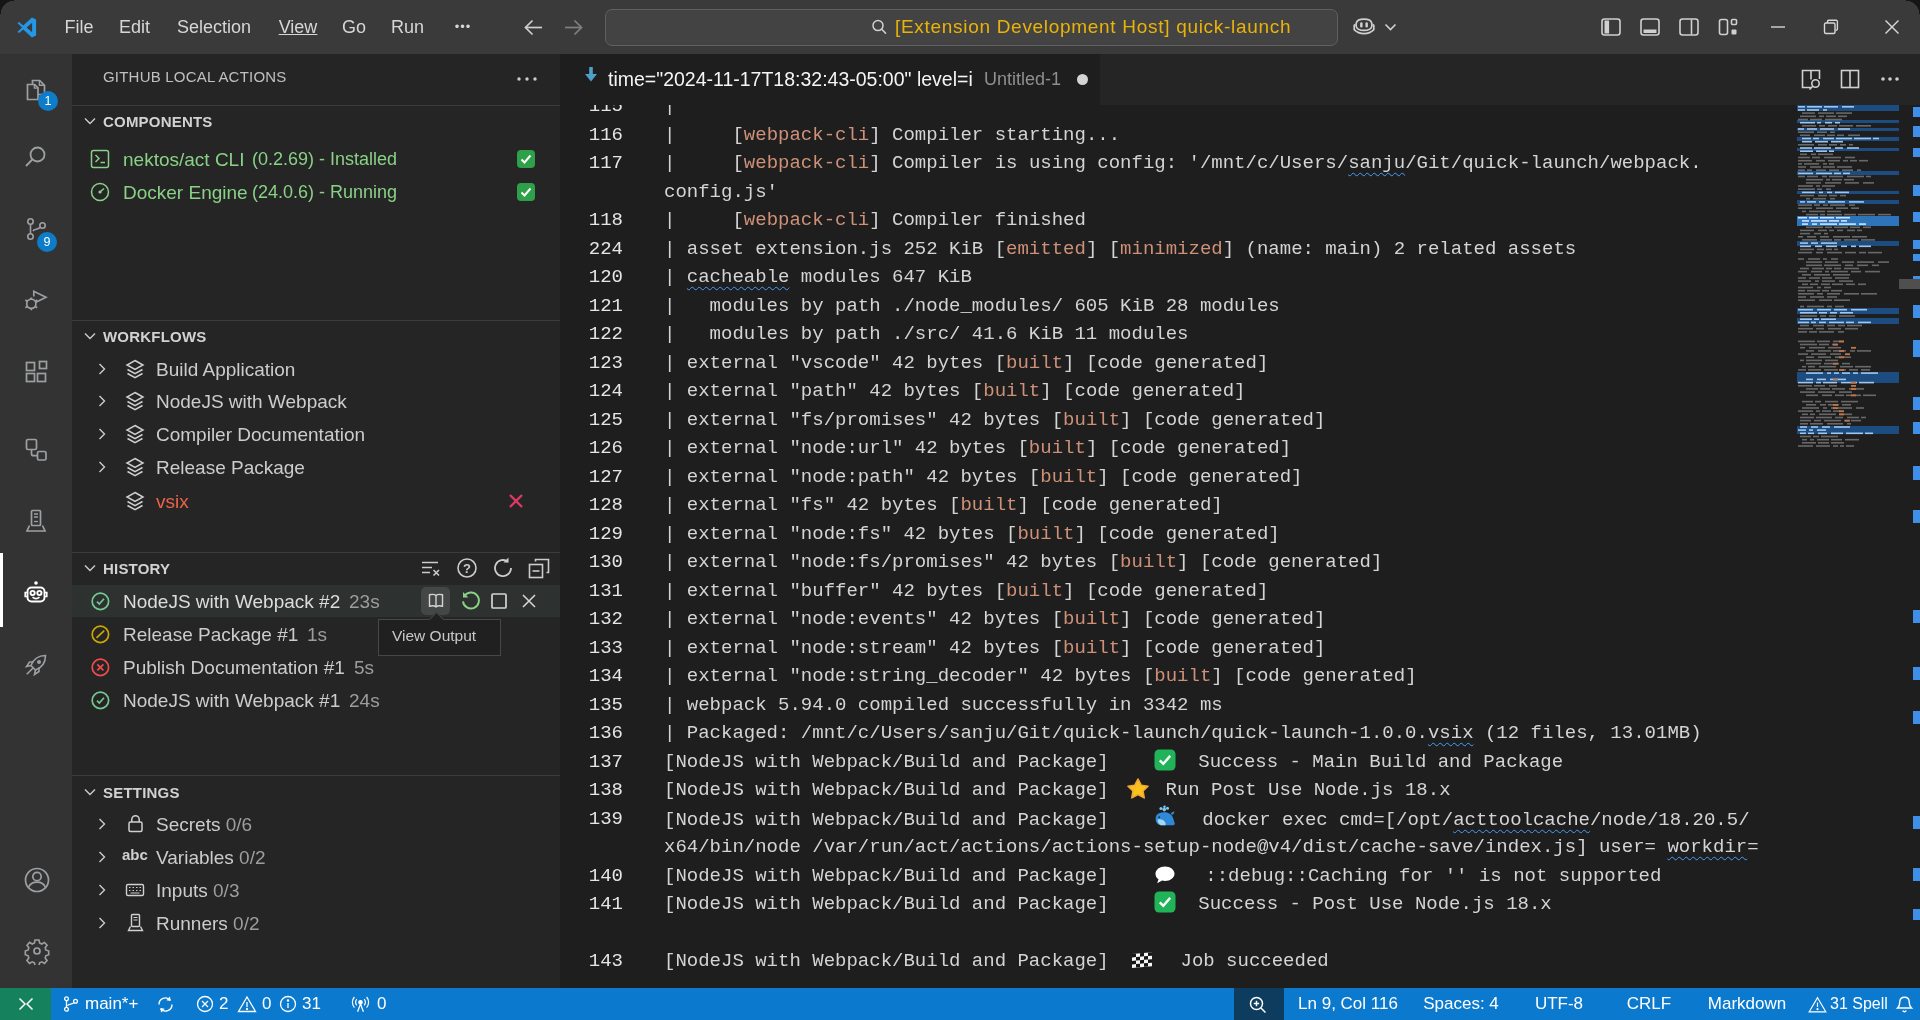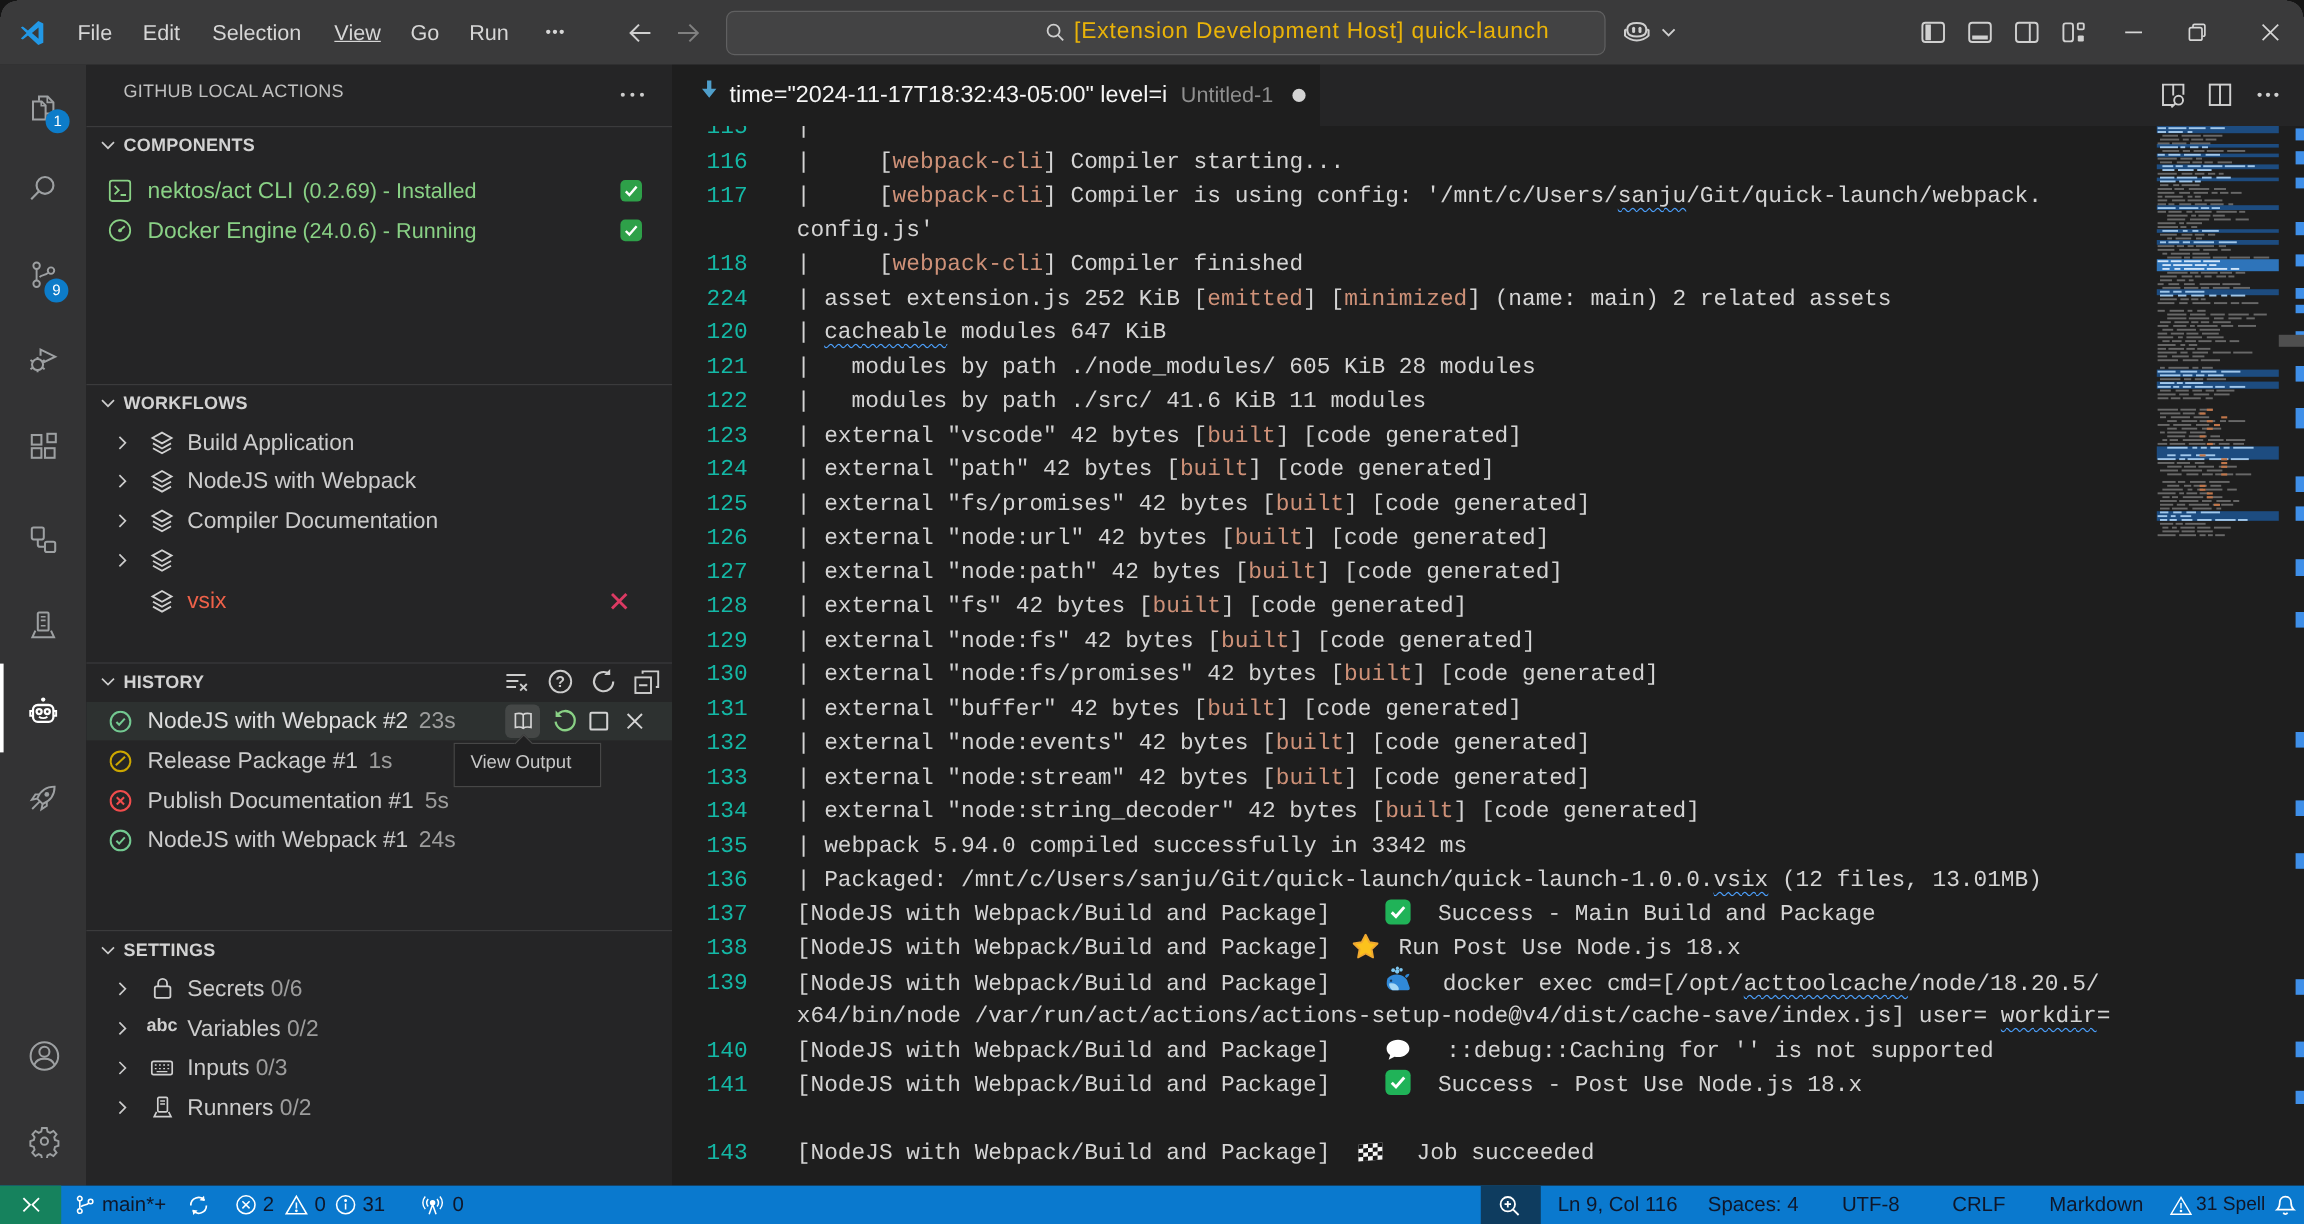--- a/index.html
+++ b/index.html
@@ -5,24 +5,24 @@
  font-family:"Liberation Sans",sans-serif;}
 .abs{position:absolute}
 #titlebar{position:absolute;left:0;top:0;width:1920px;height:54px;background:#3a3a3b;}
 .menu{position:absolute;top:0;height:54px;line-height:54px;font-size:18px;color:#d6d6d6;text-align:center}
 #activitybar{position:absolute;left:0;top:54px;width:72px;height:934px;background:#333334;}
 #sidebar{position:absolute;left:72px;top:54px;width:488px;height:934px;background:#252526;}
 #tabbar{position:absolute;left:560px;top:54px;width:1360px;height:51px;background:#252526;}
 #tab{position:absolute;left:0px;top:0px;width:540px;height:51px;background:#1e1e1e;}
 #editor{position:absolute;left:560px;top:105px;width:1360px;height:883px;background:#1e1e1e;overflow:hidden;}
 #statusbar{position:absolute;left:0;top:988px;width:1920px;height:32px;background:#0a79ce;color:#fff;}
-.sb{position:absolute;top:0;height:32px;line-height:32px;font-size:17px;color:#0f172a;white-space:pre}
+.sb{position:absolute;top:0;height:32px;line-height:32px;font-size:17px;color:#ffffff;white-space:pre}
 .ln{position:absolute;left:0;width:1360px;height:29px;font-family:"Liberation Mono",monospace;
  font-size:19px;line-height:28.5px;white-space:pre;color:#d4d4d4}
-.ln .num{position:absolute;left:0;top:0;width:63px;text-align:right;color:#14b8a6}
+.ln .num{position:absolute;left:0;top:0;width:63px;text-align:right;color:#e5e5e5}
 .ln .txt{position:absolute;left:104px;top:0}
 .o{color:#ce9178}
 .sq{text-decoration:underline;text-decoration-style:wavy;text-decoration-color:#4a9df8;
  text-decoration-thickness:1px;text-underline-offset:4px;}
 .row{position:absolute;left:0;width:488px;height:33px;line-height:33px;font-size:19px;color:#cccccc;white-space:pre}
 .hdr{position:absolute;left:0;width:488px;height:33px;line-height:33px;font-size:15px;font-weight:bold;color:#d2d2d2;letter-spacing:.2px}
 .gray{color:#9d9d9d}
 .em{display:inline-block;vertical-align:-4px}
 </style></head><body>
 <div id="titlebar">
@@ -280,20 +280,21 @@
     <svg class="abs" style="left:22px;top:405px" width="16" height="16" viewBox="0 0 16 16">
 <path d="M5.5 3 10.5 8 5.5 13" fill="none" stroke="#cccccc" stroke-width="1.4"></path>
     </svg>
     <svg class="abs" style="left:52px;top:402px" width="22" height="22" viewBox="0 0 22 22">
 <g fill="none" stroke="#d0d0d0" stroke-width="1.5">
 <path d="M11 2.5 19 7 11 11.5 3 7z"></path>
 <path d="M3.5 11.5 11 15.7l7.5-4.2"></path>
 <path d="M3.5 15.5 11 19.7l7.5-4.2"></path>
       </g>
     </svg>
+    <span class="row" style="left:84px;top:397px">Release Package</span>
     <svg class="abs" style="left:52px;top:436px" width="22" height="22" viewBox="0 0 22 22">
 <g fill="none" stroke="#d0d0d0" stroke-width="1.5">
 <path d="M11 2.5 19 7 11 11.5 3 7z"></path>
 <path d="M3.5 11.5 11 15.7l7.5-4.2"></path>
 <path d="M3.5 15.5 11 19.7l7.5-4.2"></path>
       </g>
     </svg>
     <span class="row" style="left:84px;top:431px;color:#ee6149">vsix</span>
     <svg class="abs" style="left:435px;top:438px" width="18" height="18" viewBox="0 0 18 18">
 <g stroke="#dc3a63" stroke-width="2.4">

